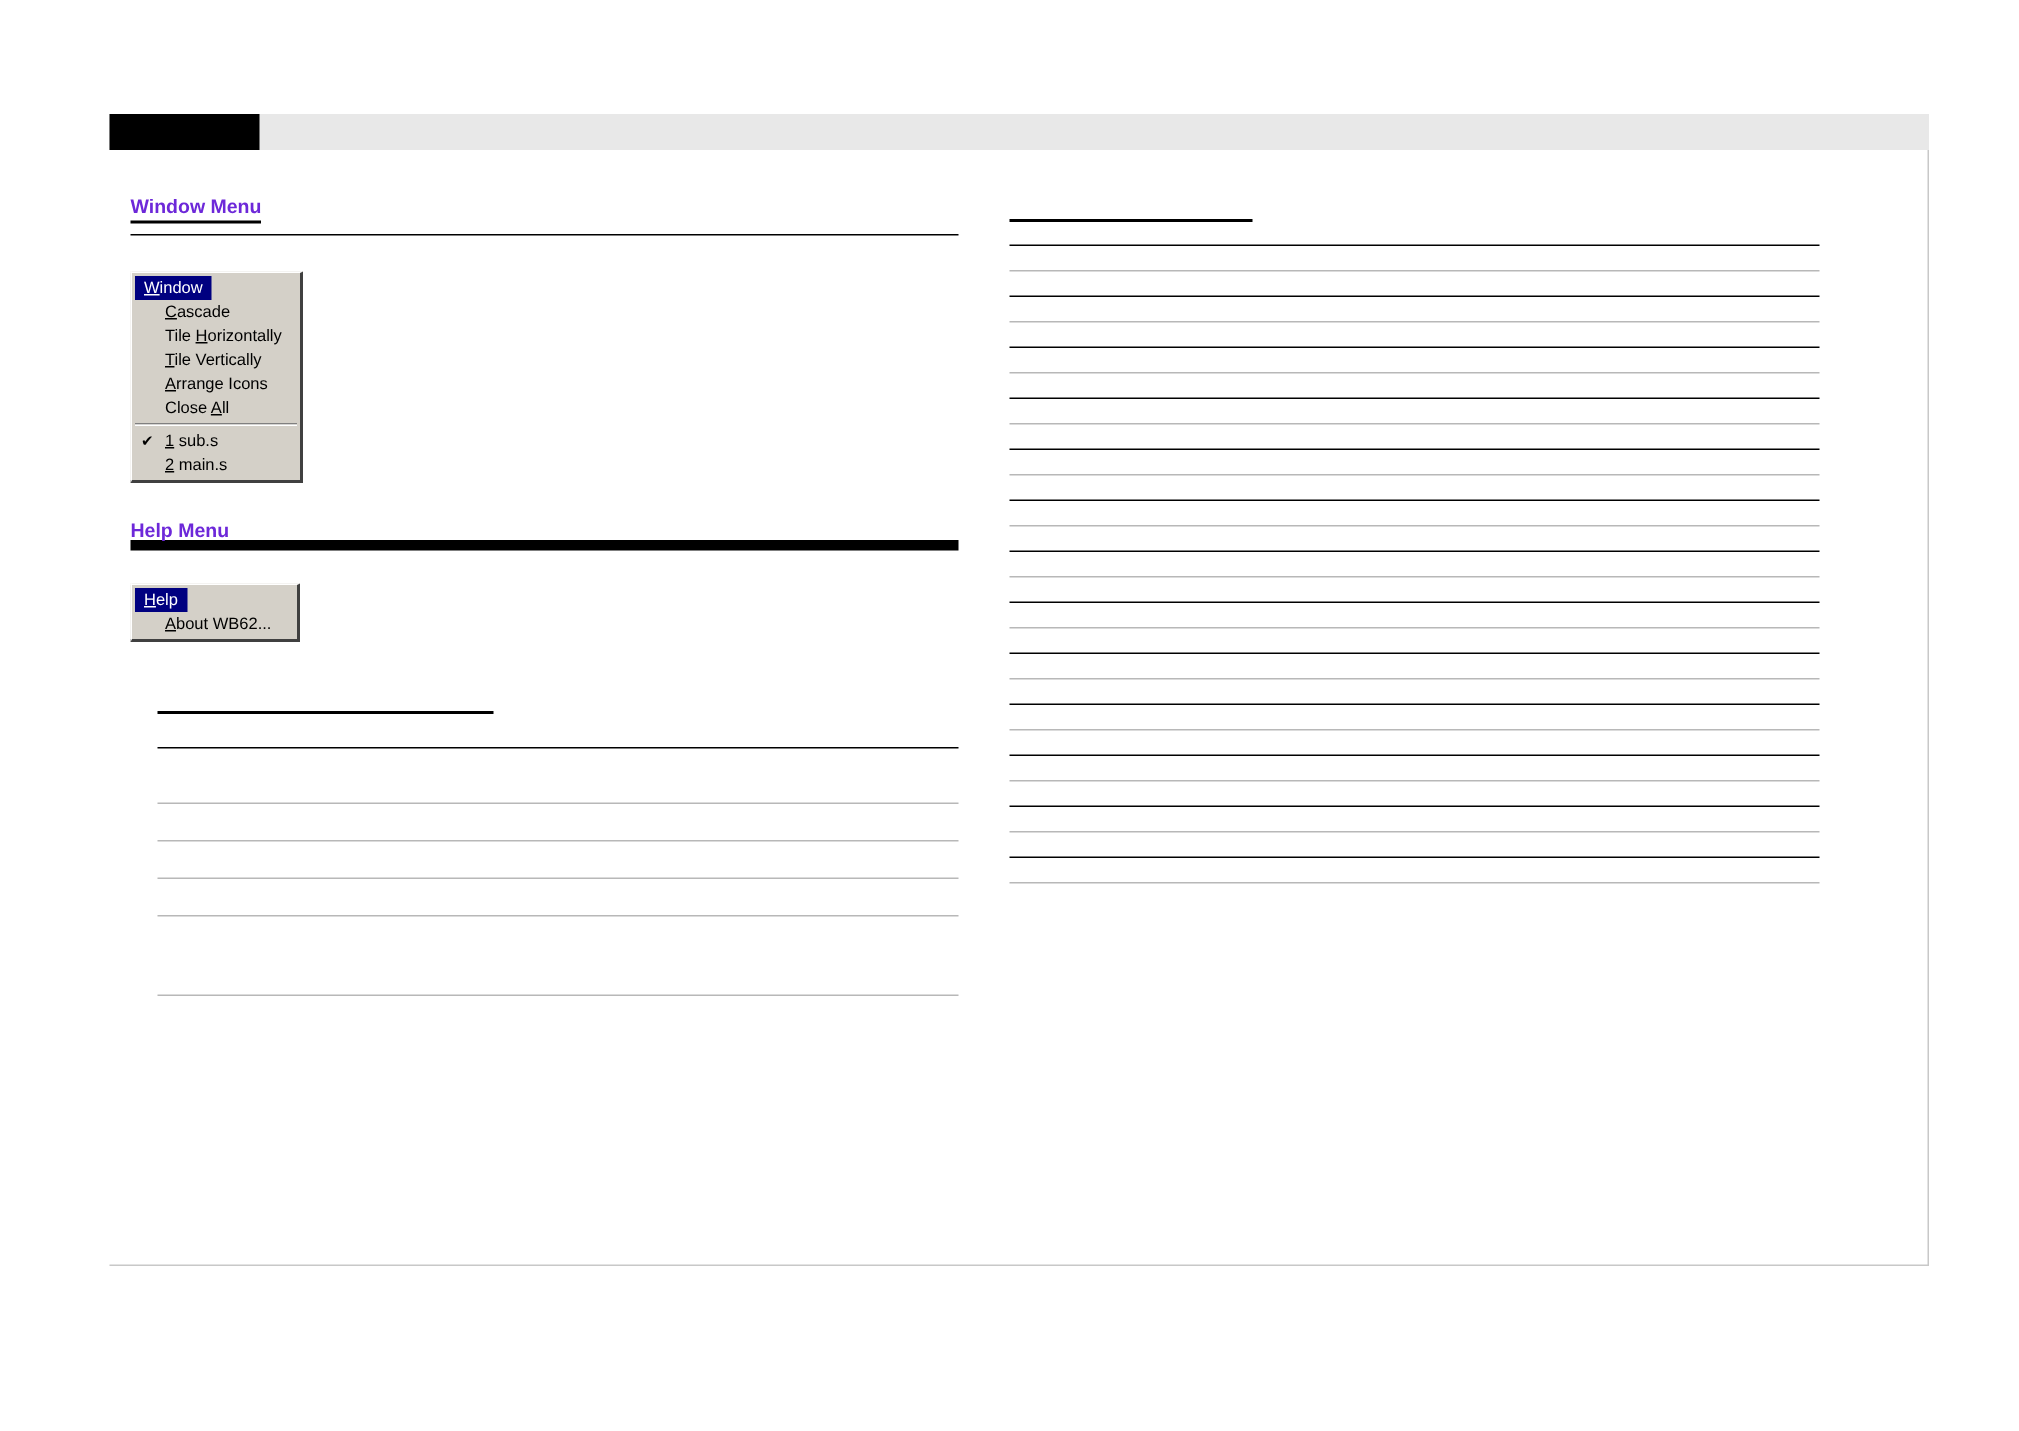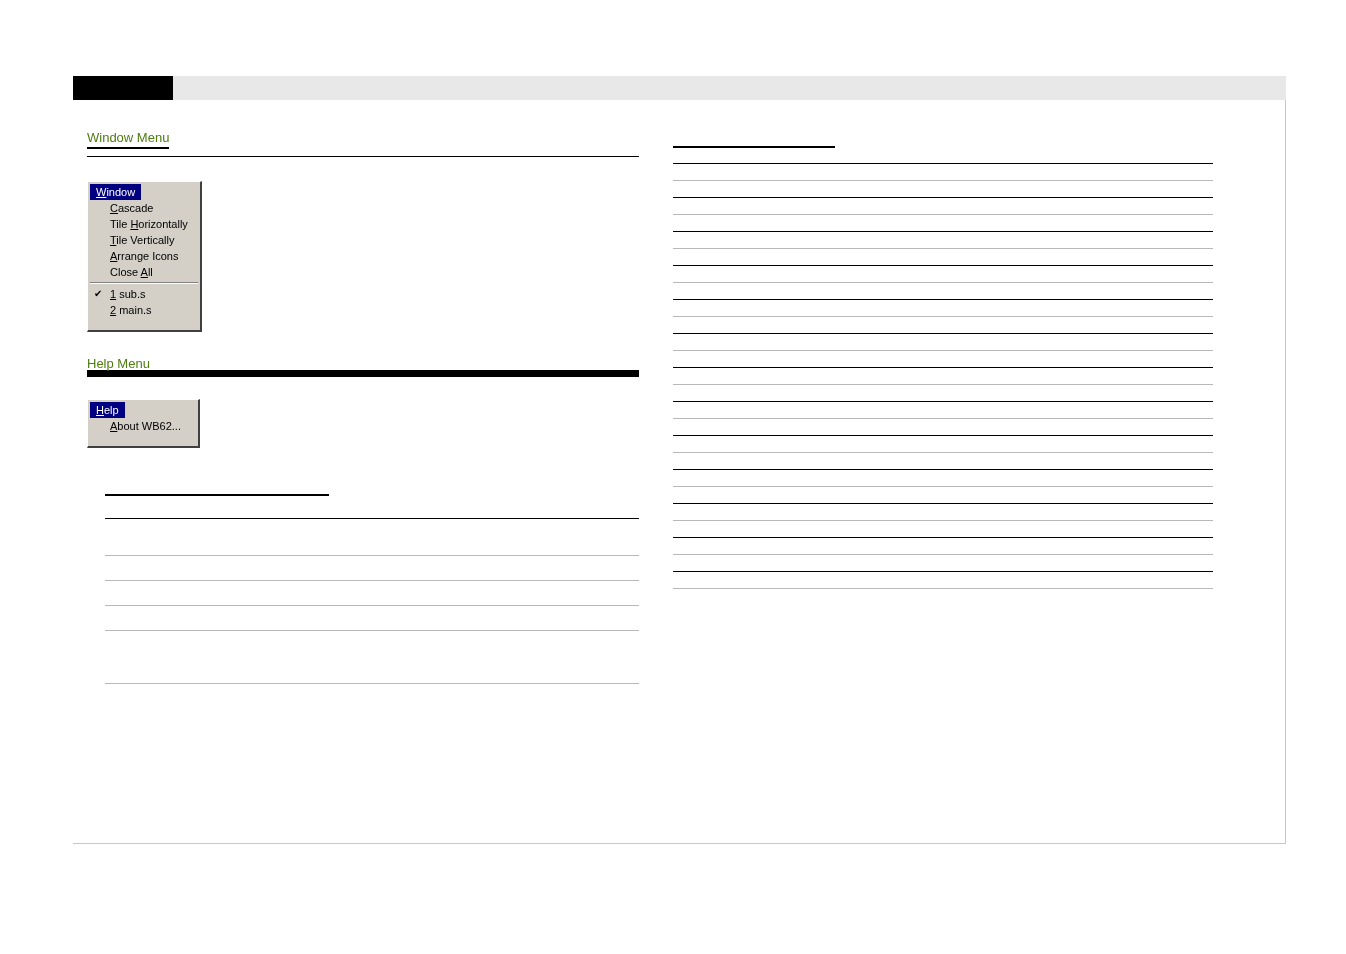--- a/index.html
+++ b/index.html
@@ -66,34 +66,34 @@
     font-size: 11px;
     color: rgba(0,0,0,0);
   }
   .line.first {
     border-bottom: 1px solid #000;
   }
   .section-heading {
     display: inline-block;
     border-bottom: 2px solid #000;
     font-size: 13px;
-    font-weight: normal;
+    font-weight: bold;
     padding-bottom: 2px;
     margin-bottom: 6px;
-    color: #4d7c0f;
+    color: #6d28d9;
   }
   .menu {
     background: #d4d0c8;
     border-top: 1px solid #fff;
     border-left: 1px solid #fff;
     border-right: 2px solid #404040;
     border-bottom: 2px solid #404040;
     display: inline-block;
     min-width: 110px;
-    padding-bottom: 12px;
+    padding-bottom: 2px;
   }
   .menu-title {
     background: #000080;
     color: #fff;
     padding: 2px 6px;
     font-size: 11px;
     display: inline-block;
     margin: 2px 0 0 2px;
   }
   .menu-title .mn {

